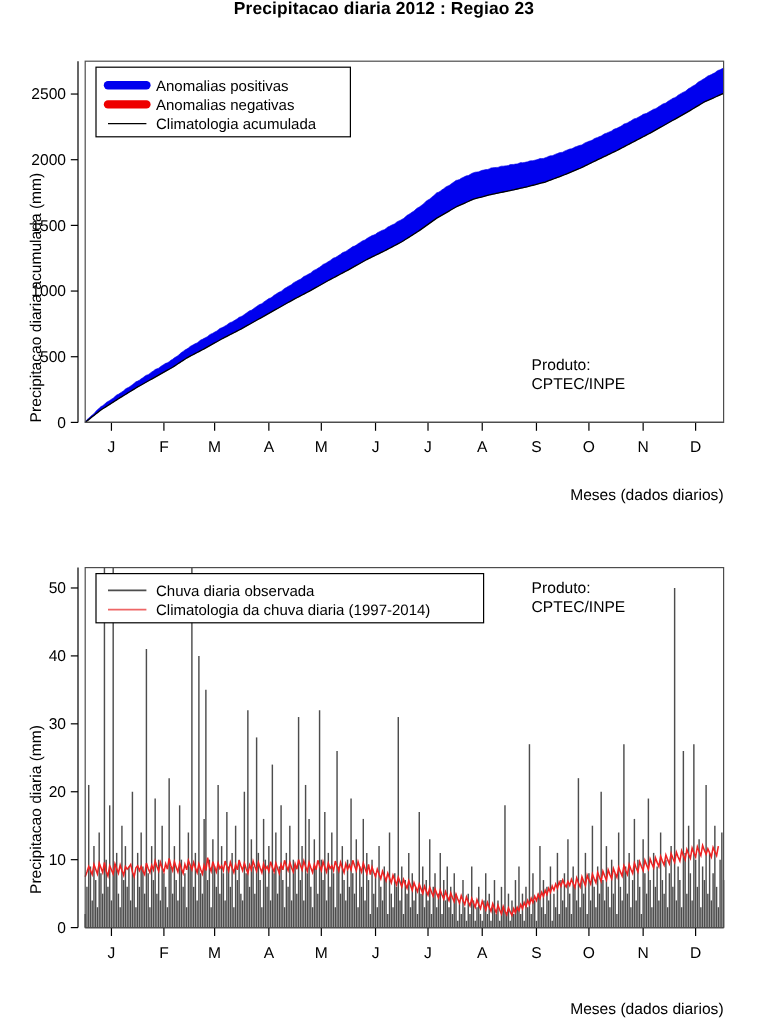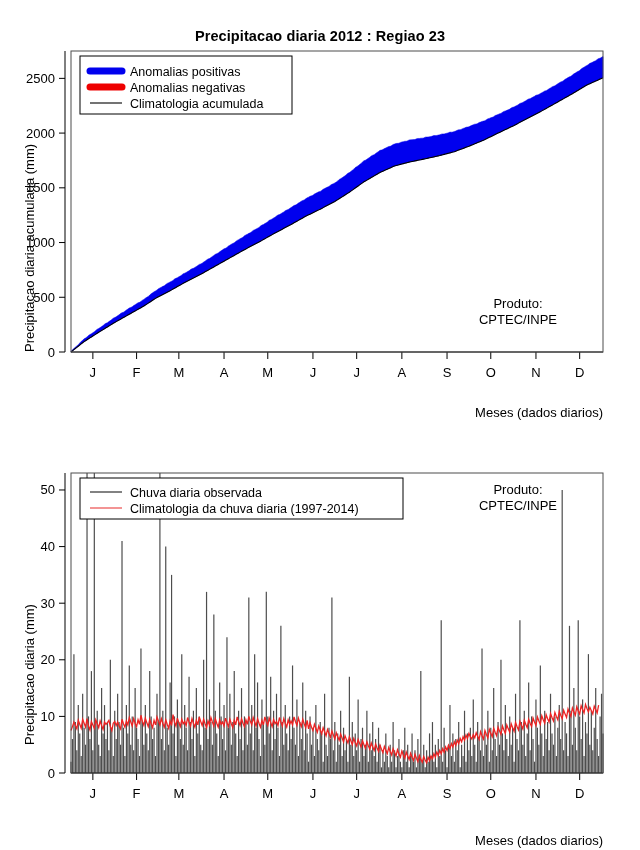--- a/index.html
+++ b/index.html
@@ -15,21 +15,21 @@
     position: relative;
     overflow: hidden;
   }
   .page {
     position: absolute;
     inset: 0;
   }
   .chart-title {
     position: absolute;
     left: 0;
-    top: 28px;
+    top: 0;
     width: 640px;
     text-align: center;
     font-size: 14.5px;
     font-weight: bold;
     letter-spacing: 0.1px;
   }
   .panel {
     position: absolute;
   }
   #panel-top { left: 0; top: 0; width: 640px; height: 425px; }
@@ -49,21 +49,21 @@
   }
   .axis-title-x {
     position: absolute;
     text-align: right;
     font-size: 13px;
     white-space: nowrap;
   }
   .produto {
     position: absolute;
     font-size: 13px;
-    text-align: center;
+    text-align: left;
     line-height: 1.25;
     white-space: nowrap;
   }
   .tick-label {
     font-size: 13px;
     font-family: "Liberation Sans", sans-serif;
     fill: #000;
   }
   .legend-text {
     font-size: 12.5px;

